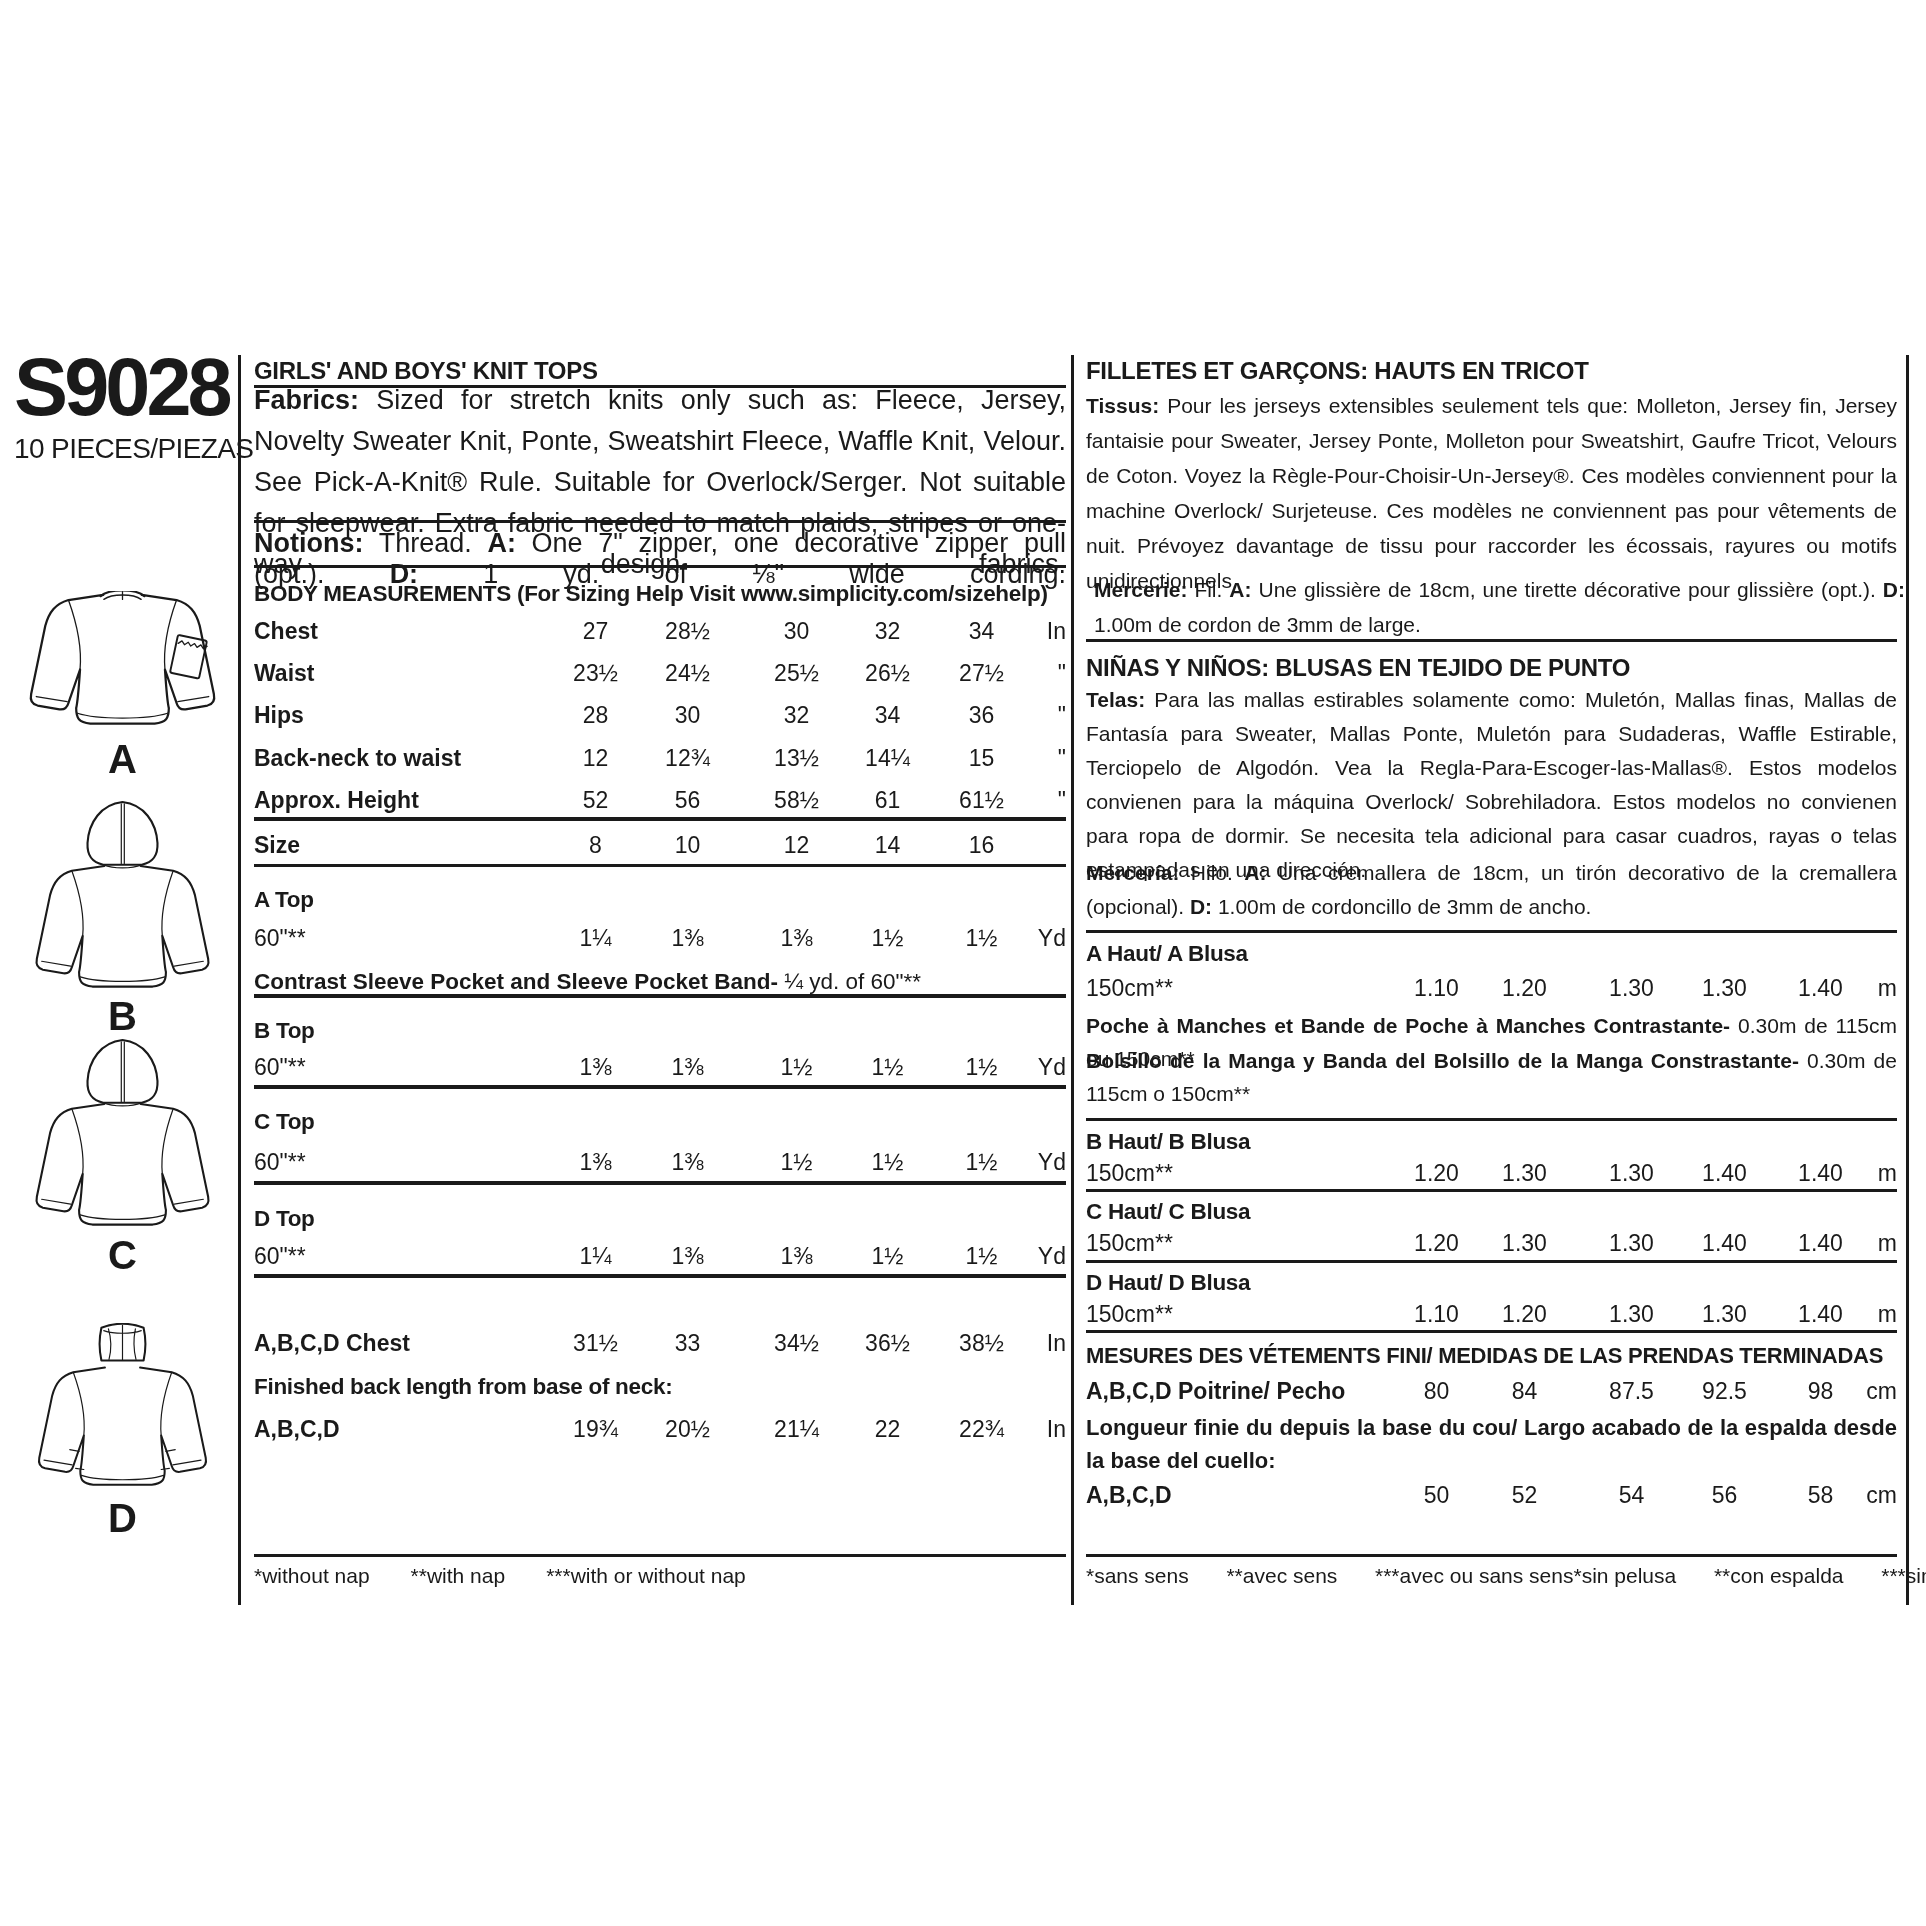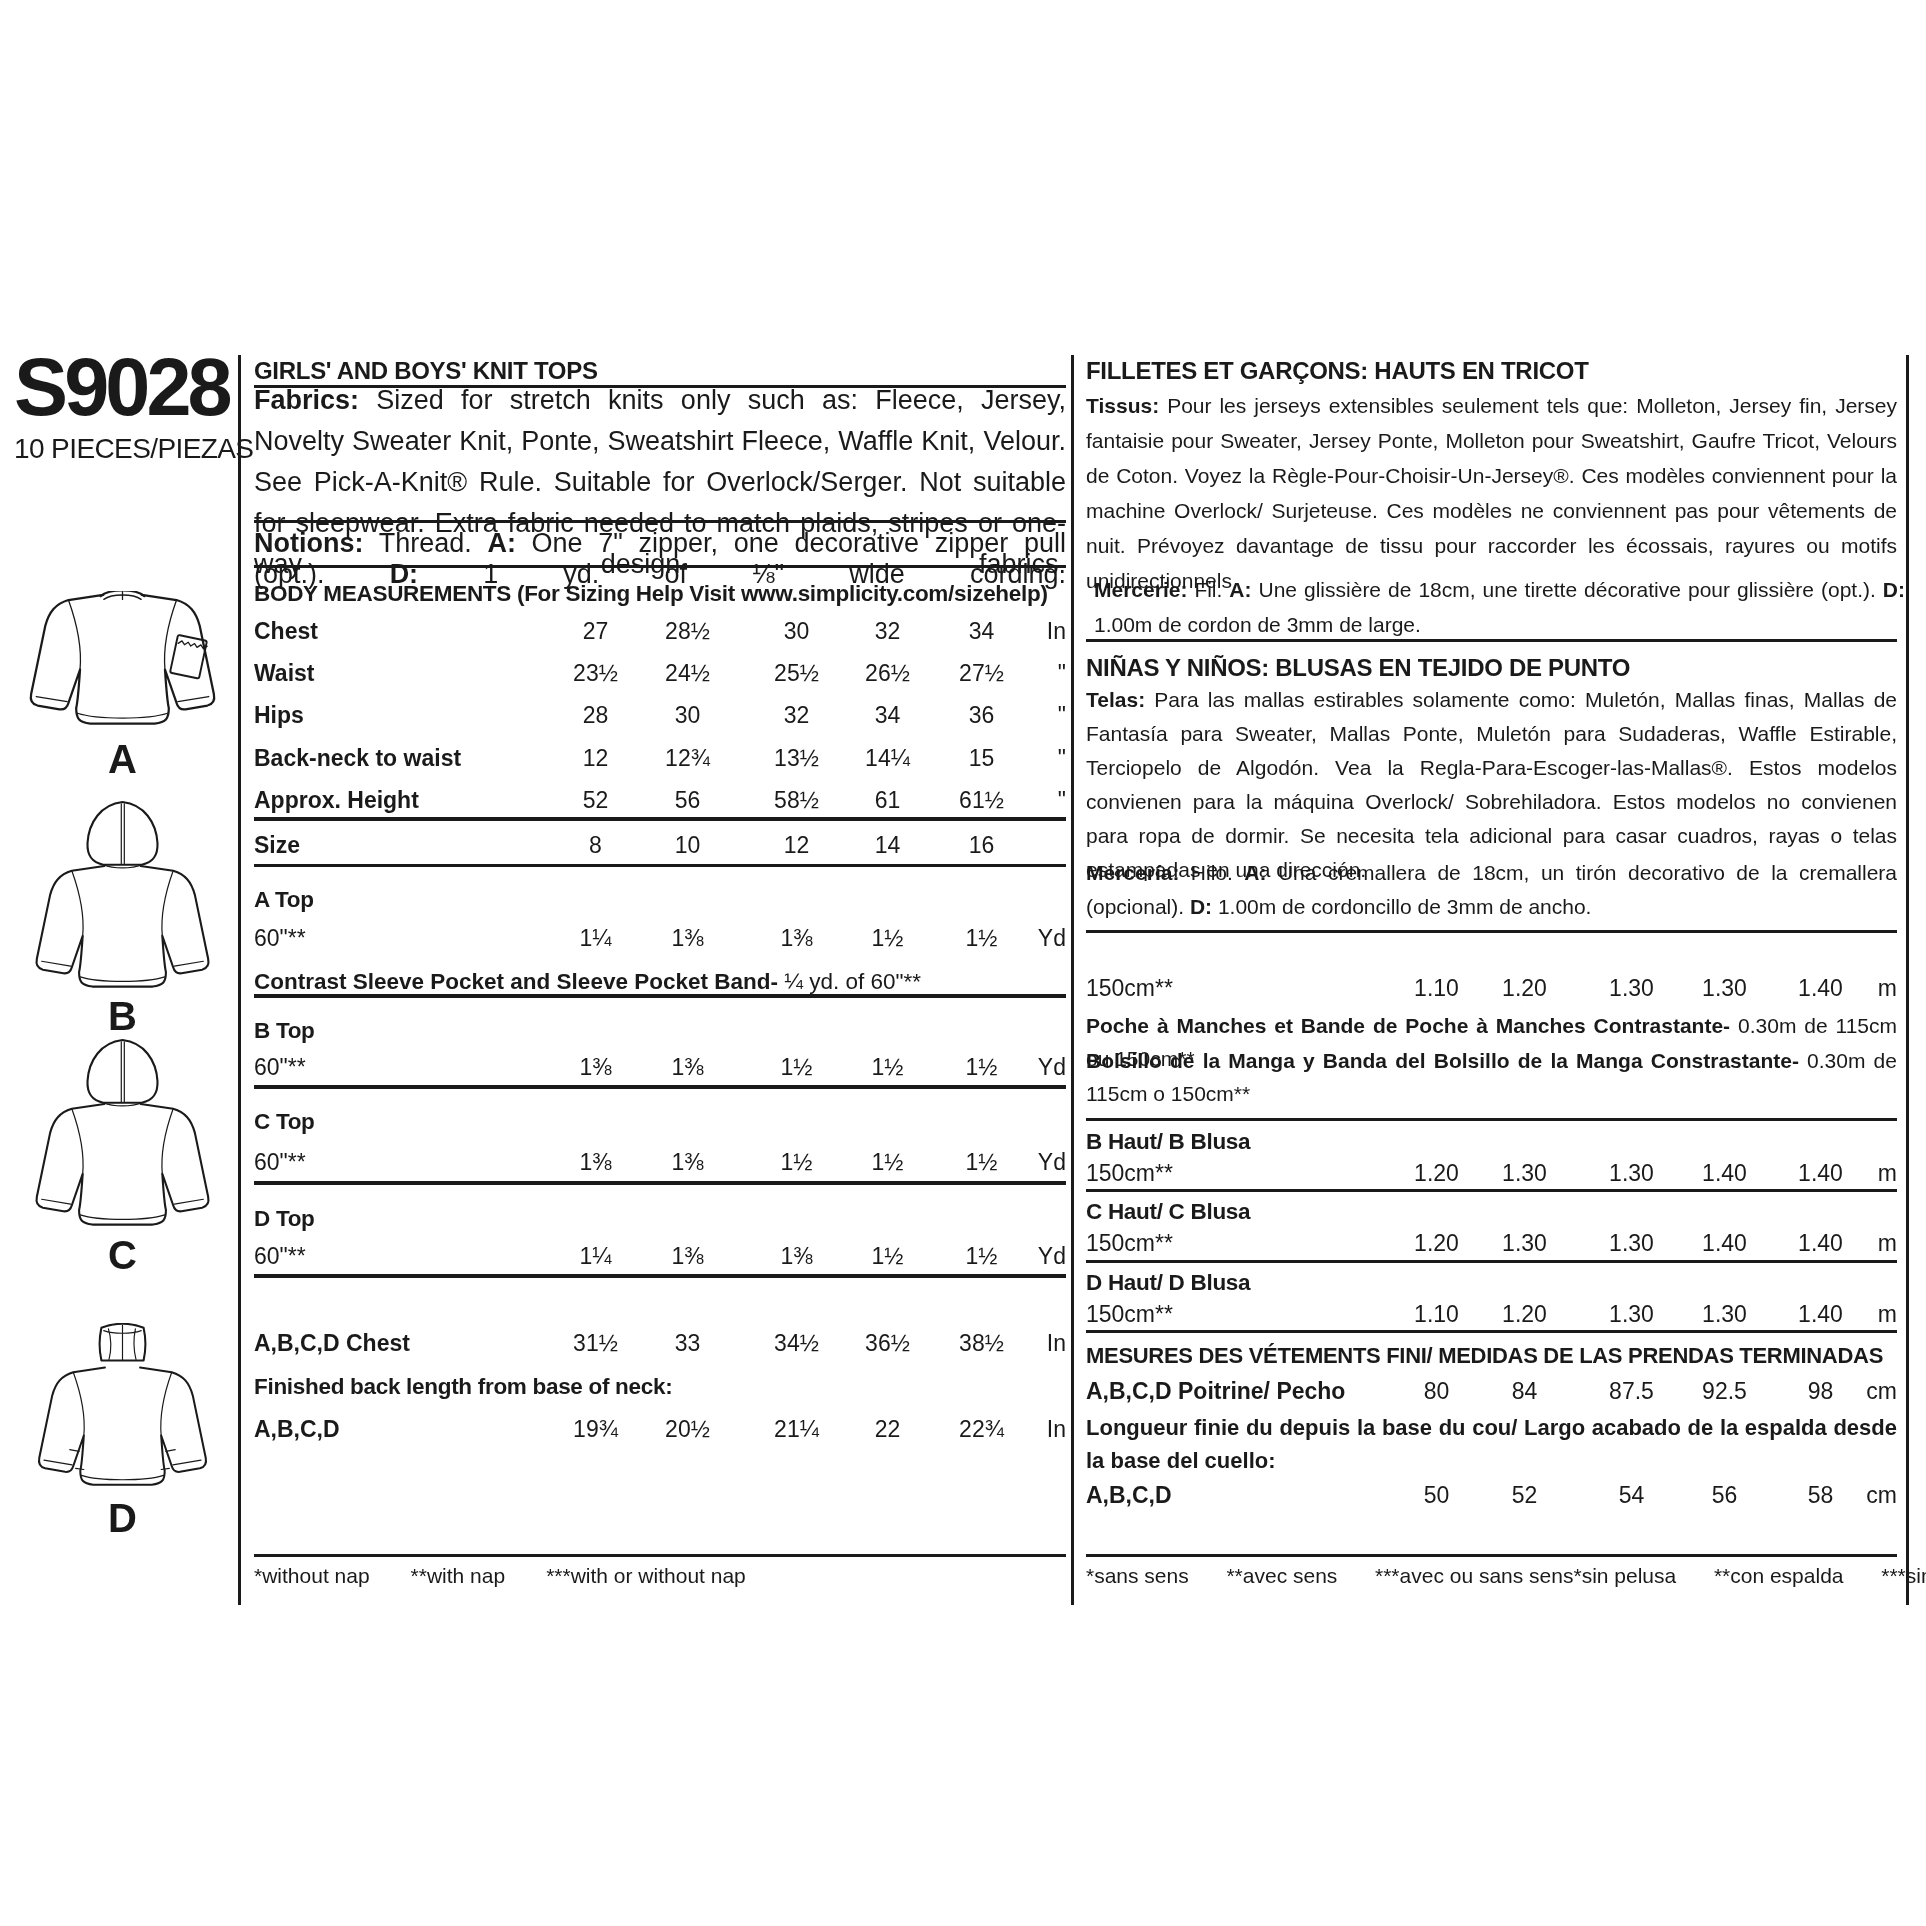--- a/index.html
+++ b/index.html
@@ -285,20 +285,21 @@
 
     <div class="blk sec-title" style="top:654px">NIÑAS Y NIÑOS: BLUSAS EN TEJIDO DE PUNTO</div>
 
     <p class="blk para tight2" style="top:683px;margin:0">
       <span class="b">Telas:</span><span> Para las mallas estirables solamente como: Muletón, Mallas finas, Mallas de Fantasía para Sweater, Mallas Ponte, Muletón para Sudaderas, Waffle Estirable, Terciopelo de Algodón. Vea la Regla-Para-Escoger-las-Mallas®. Estos modelos convienen para la máquina Overlock/ Sobrehiladora. Estos modelos no convienen para ropa de dormir. Se necesita tela adicional para casar cuadros, rayas o telas estampadas en una dirección.</span>
     </p>
     <p class="blk para tight2" style="top:856px;margin:0">
       <span class="b">Mercería:</span><span> Hilo. </span><span class="b">A:</span><span> Una cremallera de 18cm, un tirón decorativo de la cremallera (opcional). </span><span class="b">D:</span><span> 1.00m de cordoncillo de 3mm de ancho.</span>
     </p>
 
+    <div class="blk tblhead" style="top:941px">A Haut/ A Blusa</div>
     <div class="mrow" style="top:975px">
       <span class="lab norm">150cm**</span>
       <span class="v v1">1.10</span>
       <span class="v v2">1.20</span>
       <span class="v v3">1.30</span>
       <span class="v v4">1.30</span>
       <span class="v v5">1.40</span>
       <span class="un">m</span>
     </div>
     <div class="blk noteline" style="top:1009px;line-height:33px;font-size:21px">

